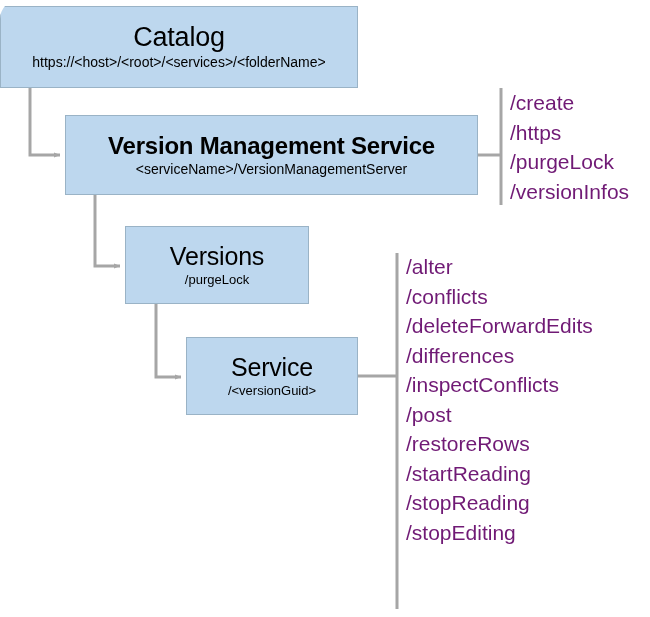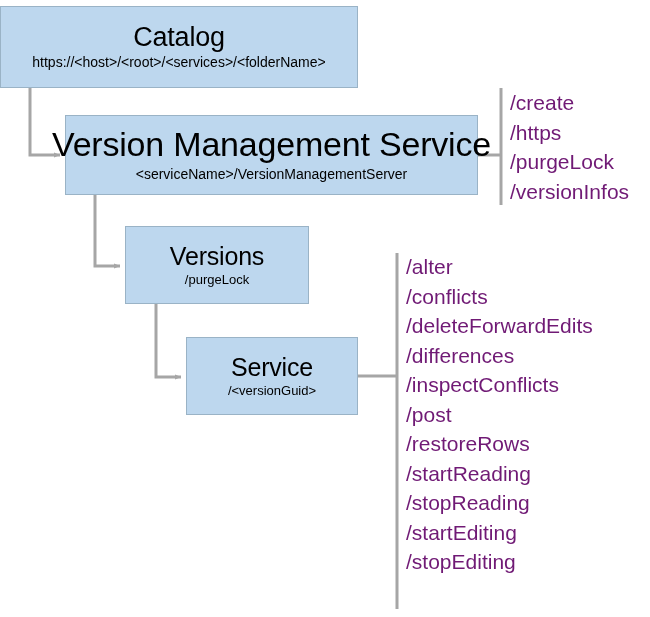--- a/index.html
+++ b/index.html
@@ -9,20 +9,21 @@
   }
   body {
     font-family: "Liberation Sans", sans-serif;
   }
   #diagram {
     position: relative;
     width: 650px;
     height: 617px;
     background: #ffffff;
     overflow: hidden;
+    border-radius: 19px;
   }
   svg.connectors {
     position: absolute;
     left: 0;
     top: 0;
     width: 650px;
     height: 617px;
     pointer-events: none;
   }
   .node {
@@ -49,21 +50,21 @@
     margin-top: 4px;
     white-space: nowrap;
   }
 
   
   #node-catalog   { left: 0px;   top: 6px;   width: 358px; height: 82px; }
   #node-catalog .title { font-size: 27px; }
   #node-catalog .subtitle { font-size: 14px; }
 
   #node-vms       { left: 65px;  top: 115px; width: 413px; height: 80px; }
-  #node-vms .title { font-size: 34px; }
+  #node-vms .title { font-size: 24px; font-weight: bold; }
   #node-vms .subtitle { font-size: 14px; }
 
   #node-versions  { left: 125px; top: 226px; width: 184px; height: 78px; }
   #node-version   { left: 186px; top: 337px; width: 172px; height: 78px; }
 
   .endpoint-list {
     position: absolute;
     color: #701a75;
     font-size: 21px;
     line-height: 29.5px;
@@ -138,17 +139,16 @@
   <div class="endpoint-list" id="endpoints-version">
       <div>/alter</div>
       <div>/conflicts</div>
       <div>/deleteForwardEdits</div>
       <div>/differences</div>
       <div>/inspectConflicts</div>
       <div>/post</div>
       <div>/restoreRows</div>
       <div>/startReading</div>
       <div>/stopReading</div>
-      <div>/startEditing</div>
       <div>/stopEditing</div>
     </div>
 
 </div>
 
 </body></html>

